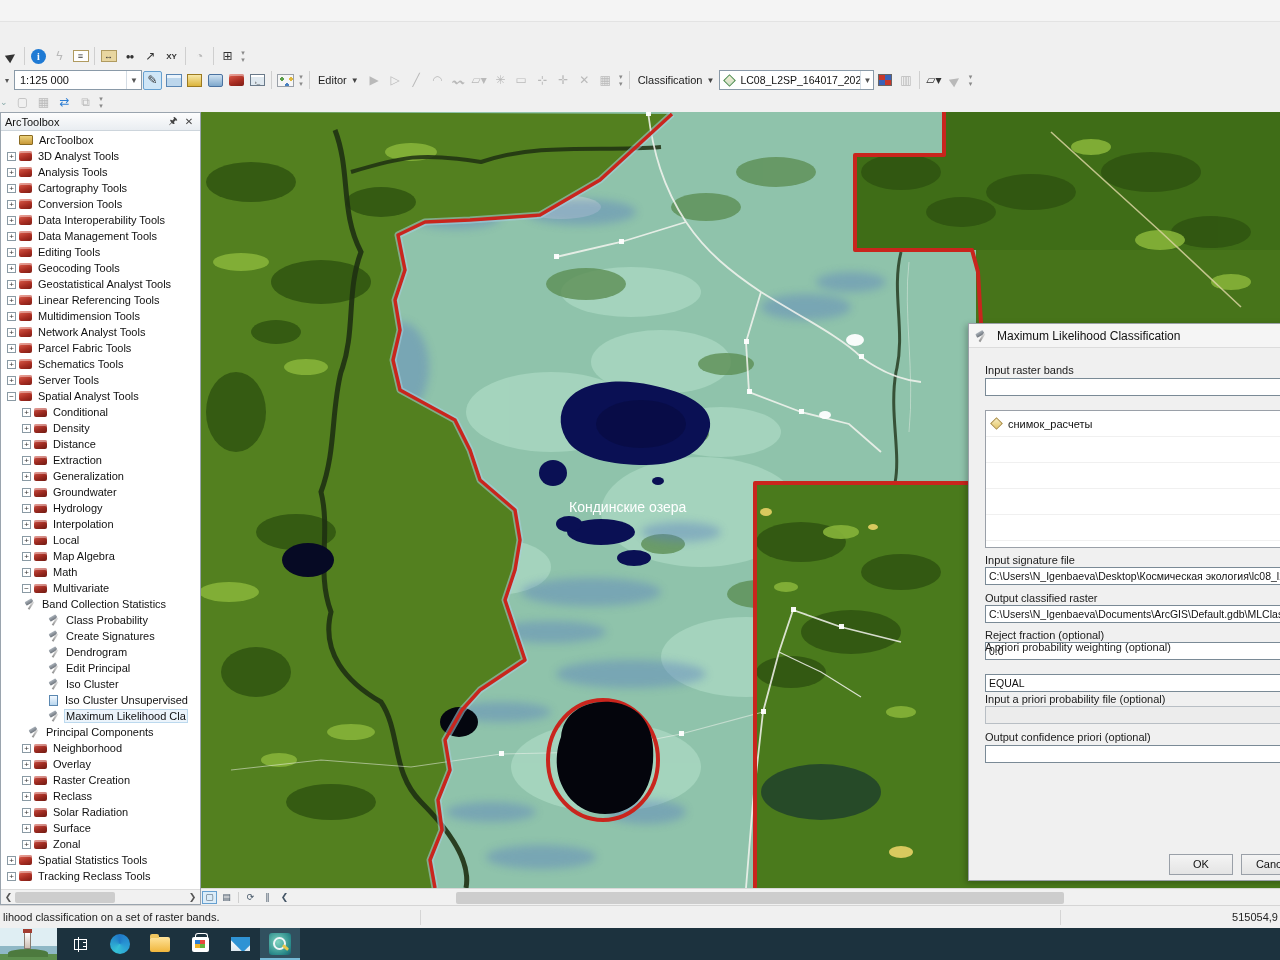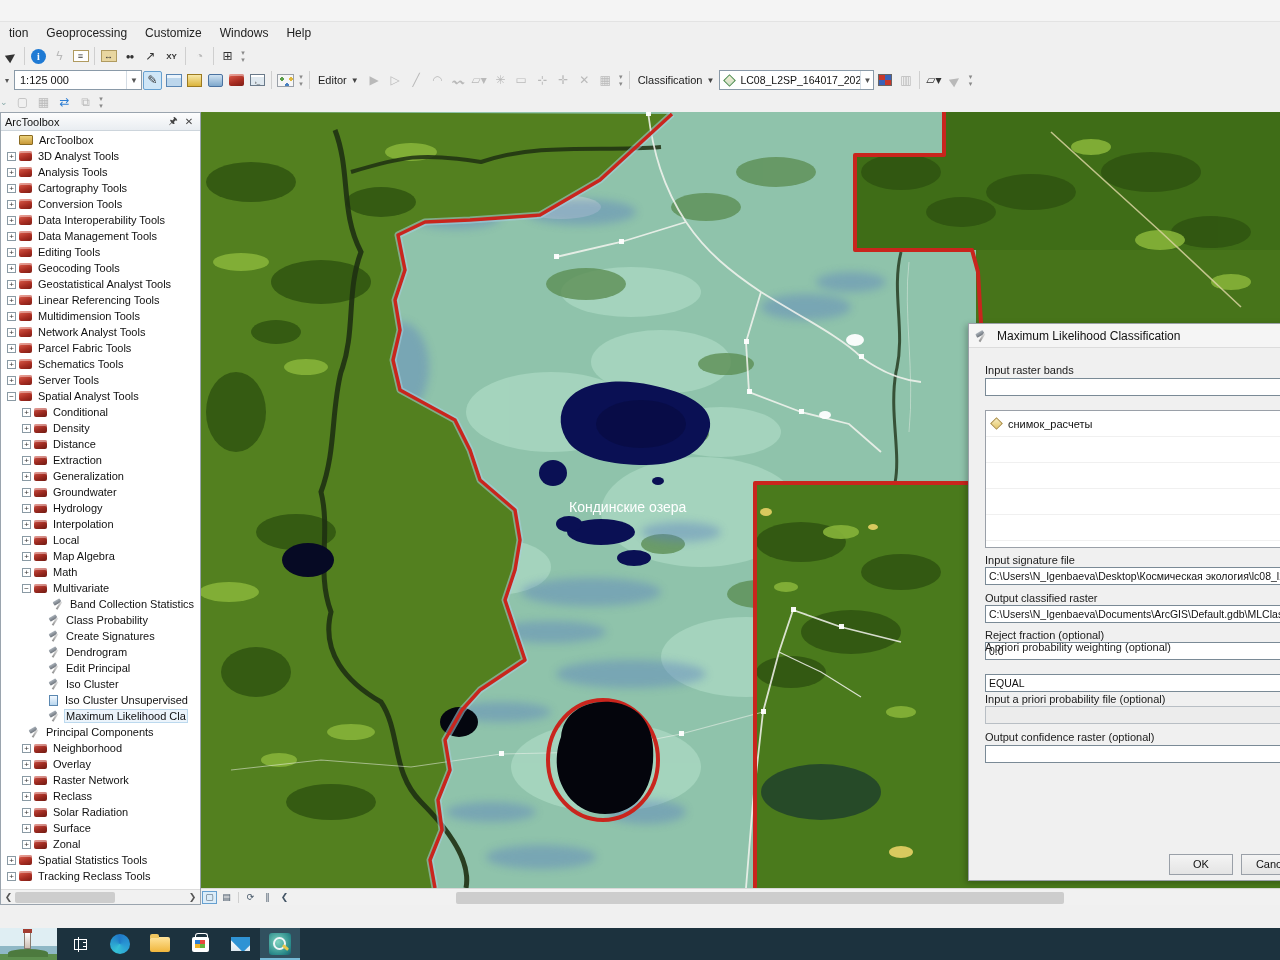--- a/index.html
+++ b/index.html
@@ -112,27 +112,20 @@
   .tk-arcmap::before { content:""; position:absolute; left:4px; top:4px; width:9px; height:9px; border:2.5px solid #eef6f8; border-radius:50%; }
   .tk-arcmap::after { content:""; position:absolute; left:13px; top:13px; width:7px; height:3px; background:#e8c84a; transform:rotate(40deg); border-radius:1px; }
 </style>
 </head>
 <body>
 
 <div class="screen">
 
   <div class="titlebar"></div>
 
-  <div class="menubar">
-      <span class="menu-item">tion</span>
-      <span class="menu-item">Geoprocessing</span>
-      <span class="menu-item">Customize</span>
-      <span class="menu-item">Windows</span>
-      <span class="menu-item">Help</span>
-    </div>
 
   <div class="toolrow toolrow1">
     <span style="display: flex; align-items: center;">
         <span class="icn ">
           <span class="rot">▶</span>
         </span>
         <span class="tsep"></span>
         <span class="icn ">
           <span class="c-info">i</span>
         </span>
@@ -390,21 +383,21 @@
         <div class="trow" style="padding-left:21px;">
     <span class="exp">+</span>
           <span class="tb ts"></span>
           <span class="lbl">Math</span>
         </div>
         <div class="trow" style="padding-left:21px;">
     <span class="exp">−</span>
           <span class="tb ts"></span>
           <span class="lbl">Multivariate</span>
         </div>
-        <div class="trow" style="padding-left:52px;">
+        <div class="trow" style="padding-left:24px;">
     <span class="hammer"></span>
           <span class="lbl">Band Collection Statistics</span>
         </div>
         <div class="trow" style="padding-left:48px;">
     <span class="hammer"></span>
           <span class="lbl">Class Probability</span>
         </div>
         <div class="trow" style="padding-left:48px;">
     <span class="hammer"></span>
           <span class="lbl">Create Signatures</span>
@@ -439,21 +432,21 @@
           <span class="lbl">Neighborhood</span>
         </div>
         <div class="trow" style="padding-left:21px;">
     <span class="exp">+</span>
           <span class="tb ts"></span>
           <span class="lbl">Overlay</span>
         </div>
         <div class="trow" style="padding-left:21px;">
     <span class="exp">+</span>
           <span class="tb ts"></span>
-          <span class="lbl">Raster Network</span>
+          <span class="lbl">Raster Creation</span>
         </div>
         <div class="trow" style="padding-left:21px;">
     <span class="exp">+</span>
           <span class="tb ts"></span>
           <span class="lbl">Reclass</span>
         </div>
         <div class="trow" style="padding-left:21px;">
     <span class="exp">+</span>
           <span class="tb ts"></span>
           <span class="lbl">Solar Radiation</span>
@@ -674,26 +667,32 @@
     <div class="dlg-label" style="top:230px;">Input signature file</div>
     <div class="dlg-input" style="top:243px;">C:\Users\N_Igenbaeva\Desktop\Космическая экология\lc08_l2sp_</div>
     <div class="dlg-label" style="top:268px;">Output classified raster</div>
     <div class="dlg-input" style="top:281px;">C:\Users\N_Igenbaeva\Documents\ArcGIS\Default.gdb\MLClass_Ex</div>
     <div class="dlg-label" style="top:305px;">Reject fraction (optional)</div>
     <div class="dlg-input" style="top:318px;">0.0</div>
     <div class="dlg-label" style="top:317px;">A priori probability weighting (optional)</div>
     <div class="dlg-input" style="top:350px;">EQUAL</div>
     <div class="dlg-label" style="top:369px;">Input a priori probability file (optional)</div>
     <div class="dlg-input disabled" style="top:382px;"></div>
-    <div class="dlg-label" style="top:407px;">Output confidence raster (optional)</div>
+    <div class="dlg-label" style="top:407px;">Output confidence priori (optional)</div>
     <div class="dlg-input" style="top:421px;"></div>
     <div class="btn" style="left:200px; top:530px;">OK</div>
     <div class="btn" style="left:272px; top:530px;">Cancel</div>
   </div>
 
+  <div class="statusbar">
+    <span class="sb-msg">lihood classification on a set of raster bands.</span>
+    <span class="sb-div" style="left:420px;"></span>
+    <span class="sb-div" style="left:1060px;"></span>
+    <span class="sb-coords">515054,9</span>
+  </div>
 
   <div class="taskbar">
     <div class="wallcorner">
       <div class="lh-isle"></div>
       <div class="lh-tower"></div>
       <div class="lh-top"></div>
     </div>
     <div style="width:60px;"></div>
     <span class="tk-item">
         <span class="tk-tv"></span>

